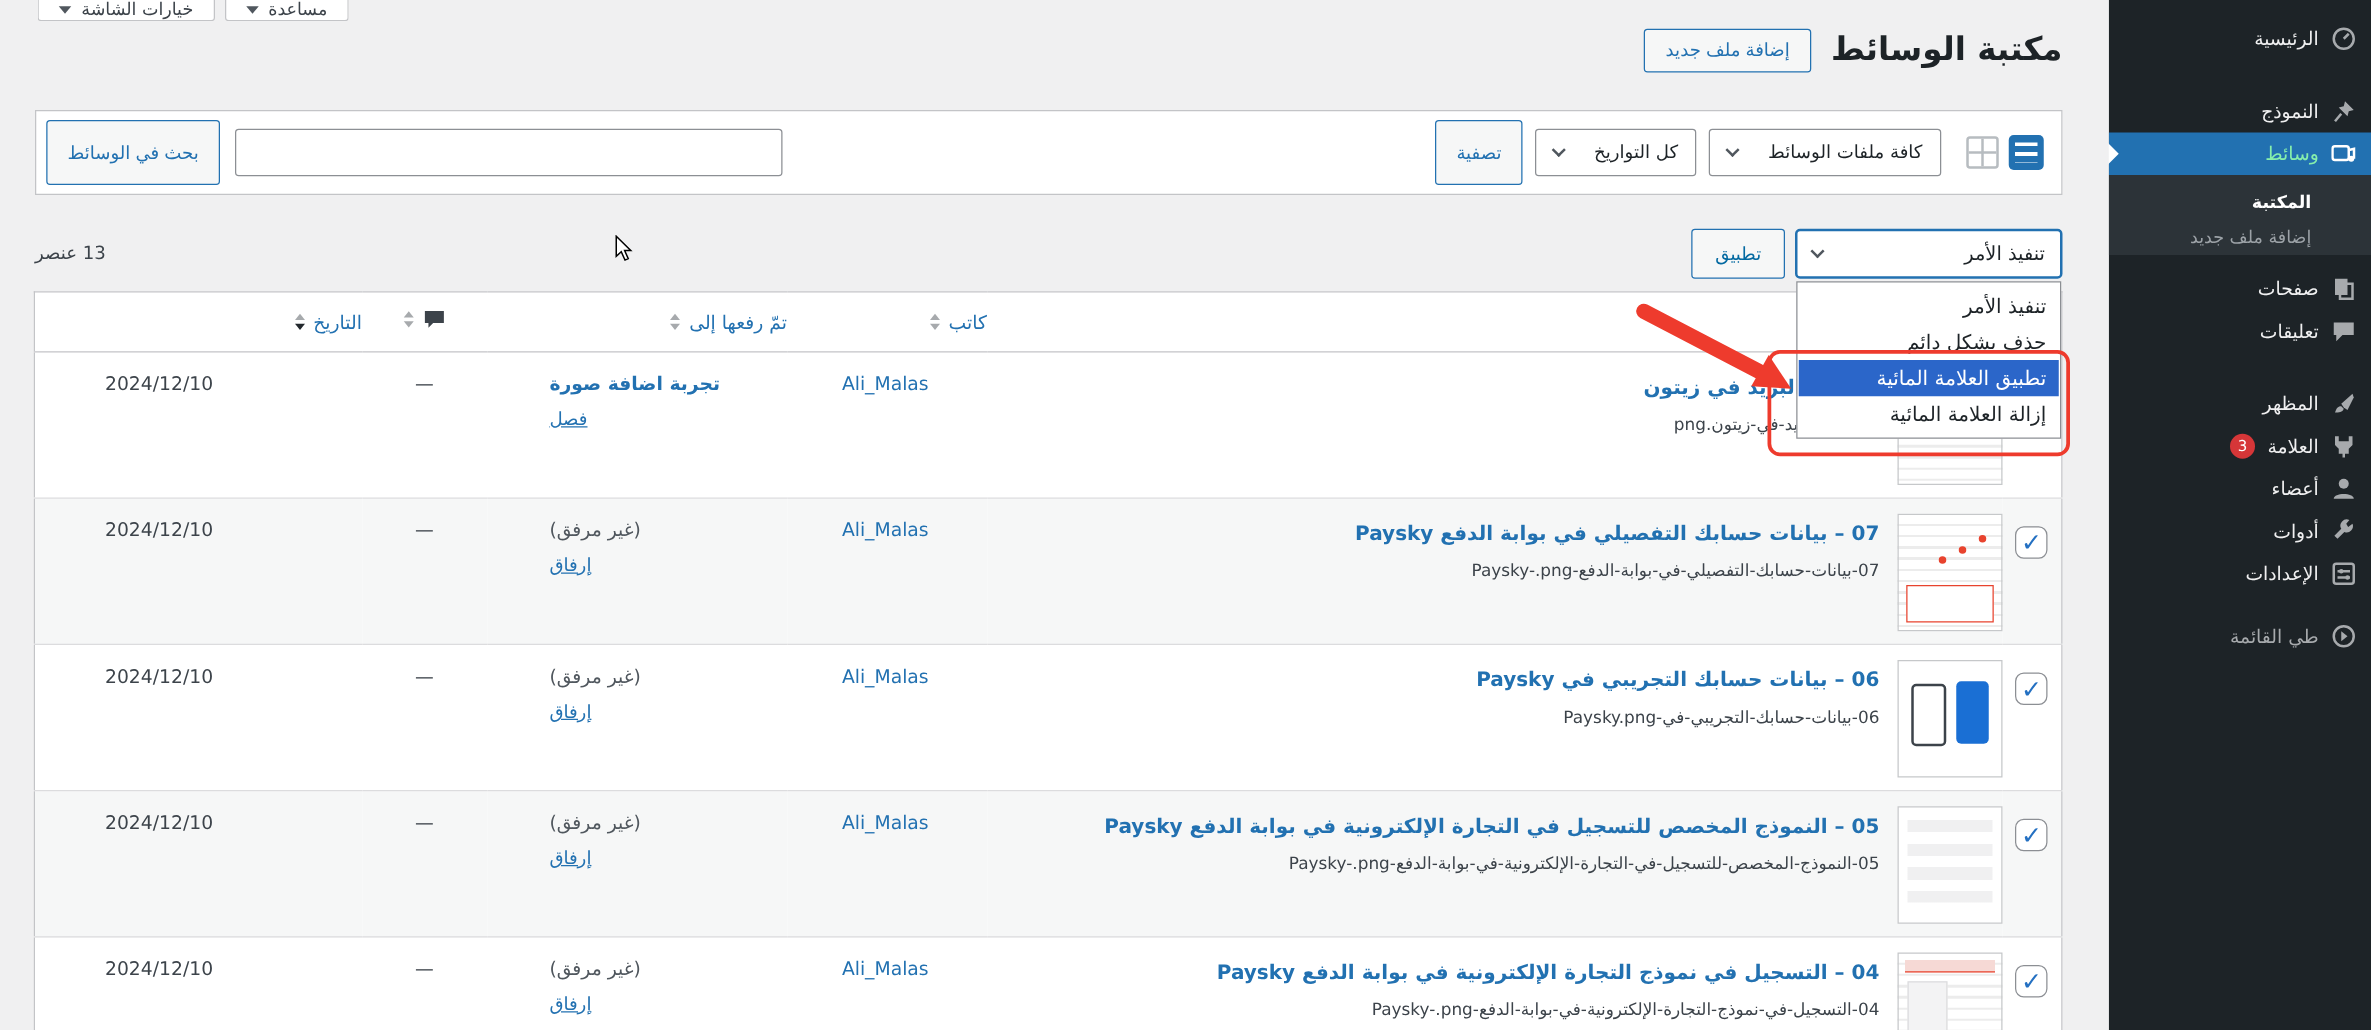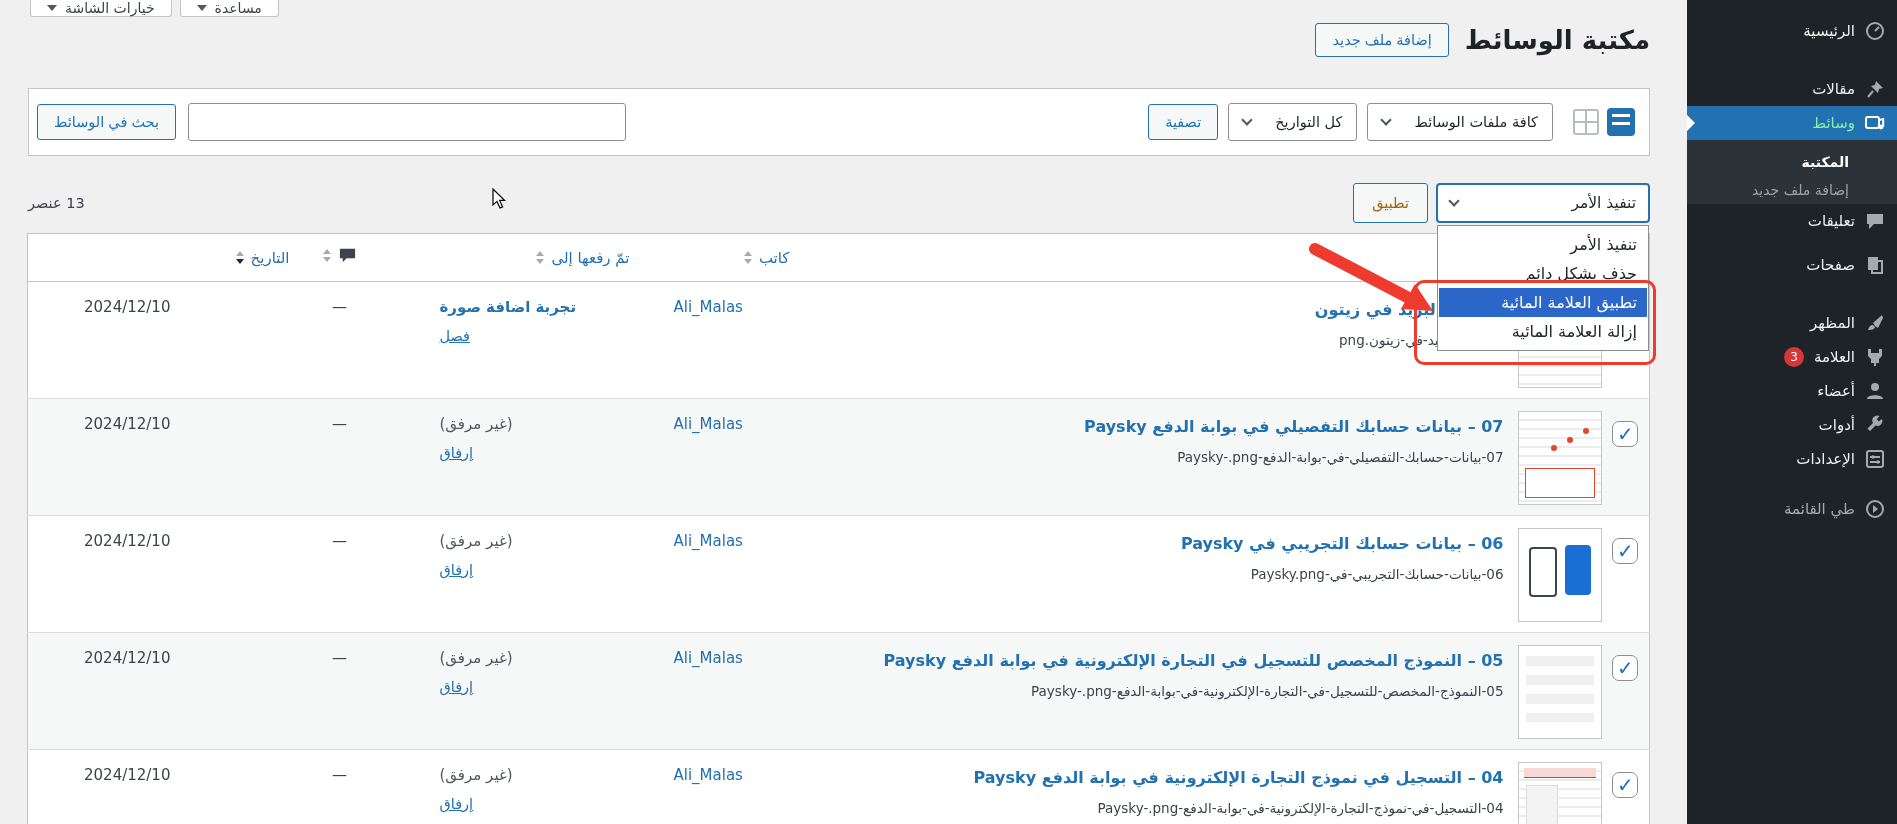--- a/index.html
+++ b/index.html
@@ -36,28 +36,28 @@
 
   .filter-card { margin:28px 37px 0 28px; height:68px; background:#fff; border:1px solid #c3c4c7; display:flex; align-items:center; justify-content:space-between; padding:0 14px 0 8px; }
   .filter-group { display:flex; align-items:center; gap:10px; }
   .view-switch { display:flex; align-items:center; gap:8px; margin-left:10px; }
   .vs-list { width:28px; height:28px; background:#2271b1; border-radius:4px; position:relative; cursor:pointer; }
   .vs-list::before { content:""; position:absolute; inset:6px 5px; background:repeating-linear-gradient(#fff 0 3px, transparent 3px 8px); }
   .vs-grid { width:26px; height:26px; border:2px solid #b7bcc0; border-radius:3px; cursor:pointer;
              background:linear-gradient(#b7bcc0,#b7bcc0) 50% 0/2px 100% no-repeat, linear-gradient(#b7bcc0,#b7bcc0) 0 50%/100% 2px no-repeat; }
   .fselect { background:#fff; border:1px solid #8c8f94; border-radius:3px; height:38px; display:flex; align-items:center; gap:24px; padding:0 14px; font-size:14.5px; color:#1d2327; cursor:pointer; }
   .chev { width:8px; height:8px; border-left:2px solid #50575e; border-bottom:2px solid #50575e; transform:rotate(-45deg); margin-top:-4px; }
-  .btn-outline { height:36px; border:1px solid #2271b1; background:#f6f7f7; color:#2271b1; border-radius:3px; padding:0 16px; font-size:14.5px; cursor:pointer; }
+  .btn-outline { height:52px; border:1px solid #2271b1; background:#f6f7f7; color:#2271b1; border-radius:3px; padding:0 16px; font-size:14.5px; cursor:pointer; }
   .search-group { display:flex; align-items:center; gap:12px; }
   .search-input { width:438px; height:38px; border:1px solid #8c8f94; border-radius:3px; background:#fff; padding:0 10px; font-size:14px; }
 
   .tablenav { margin:27px 37px 0 28px; display:flex; justify-content:space-between; align-items:flex-start; }
   .bulk-group { display:flex; gap:8px; }
   .bulk-select { width:214px; height:40px; background:#fff; border:2px solid #2271b1; border-radius:4px; display:flex; align-items:center; justify-content:space-between; padding:0 12px; font-size:15.5px; color:#1d2327; cursor:pointer; }
-  .apply-btn { height:40px; border:1px solid #2271b1; background:#f6f7f7; color:#a16207; border-radius:3px; padding:0 18px; font-size:14.5px; cursor:pointer;margin-left:16px; }
+  .apply-btn { height:40px; border:1px solid #2271b1; background:#f6f7f7; color:#0369a1; border-radius:3px; padding:0 18px; font-size:14.5px; cursor:pointer;margin-left:16px; }
   .item-count { font-size:14.5px; color:#3c434a; line-height:40px; }
 
   
   table.media-table { width:1622px; margin:10px 37px 0 28px; border-collapse:collapse; background:#fff; border:1px solid #c3c4c7; table-layout:fixed; }
   col.c-cb{width:48px;} col.c-file{width:812px;} col.c-author{width:160px;} col.c-upl{width:240px;} col.c-com{width:100px;} col.c-date{width:262px;}
   thead th { height:48px; border-bottom:1px solid #c3c4c7; font-weight:normal; font-size:15px; color:#2271b1; text-align:right; vertical-align:middle; }
   .th-inner { display:inline-flex; align-items:center; gap:7px; cursor:pointer; }
   .sort { display:inline-flex; flex-direction:column; gap:3px; }
   .tri-up { width:0;height:0;border-left:4px solid transparent;border-right:4px solid transparent;border-bottom:5px solid #a7aaad; }
   .tri-down { width:0;height:0;border-left:4px solid transparent;border-right:4px solid transparent;border-top:5px solid #a7aaad; }
@@ -119,53 +119,53 @@
       <span>الرئيسية</span>
     </div>
     <div class="menu-spacer"></div>
     <div class="menu-item">
       <span class="mi-icon">
           <svg width="20" height="20" viewBox="0 0 20 20">
             <path d="M11 2l7 7-4 1-1 4-7-7 4-1z" stroke="none"></path>
             <path d="M8 12l-5 6" stroke-width="2" fill="none"></path>
           </svg>
         </span>
-      <span>مقالات</span>
+      <span>النموذج</span>
     </div>
     <div class="menu-item active">
       <span class="active-notch"></span>
       <span class="mi-icon">
           <svg width="20" height="20" viewBox="0 0 20 20">
             <rect x="1" y="4" width="13" height="11" rx="2" fill="none" stroke-width="2"></rect>
             <circle cx="16" cy="14" r="2.4" stroke="none"></circle>
             <path d="M18.2 14V6l-4 1" stroke-width="2" fill="none"></path>
           </svg>
         </span>
       <span>وسائط</span>
     </div>
     <div class="submenu">
       <div class="submenu-item current">المكتبة</div>
       <div class="submenu-item">إضافة ملف جديد</div>
     </div>
-    <div class="menu-item">
-      <span class="mi-icon">
-          <svg width="20" height="20" viewBox="0 0 20 20">
-            <path d="M2 3h16v10h-9l-5 5v-5H2z" stroke="none"></path>
-          </svg>
-        </span>
-      <span>تعليقات</span>
-    </div>
     <div class="menu-item" style="margin-top:10px">
       <span class="mi-icon">
           <svg width="20" height="20" viewBox="0 0 20 20">
             <rect x="3" y="2" width="10" height="13" stroke="none"></rect>
             <rect x="7" y="6" width="10" height="12" fill="none" stroke-width="2"></rect>
           </svg>
         </span>
       <span>صفحات</span>
+    </div>
+    <div class="menu-item">
+      <span class="mi-icon">
+          <svg width="20" height="20" viewBox="0 0 20 20">
+            <path d="M2 3h16v10h-9l-5 5v-5H2z" stroke="none"></path>
+          </svg>
+        </span>
+      <span>تعليقات</span>
     </div>
     <div class="menu-spacer"></div>
     <div class="menu-item">
       <span class="mi-icon">
           <svg width="20" height="20" viewBox="0 0 20 20">
             <path d="M17 2l-9 8 2 3 3 2 5-10z" stroke="none"></path>
             <path d="M8 12c-3 0-4 2-5 5 3 0 6 0 7-3z" stroke="none"></path>
           </svg>
         </span>
       <span>المظهر</span>

